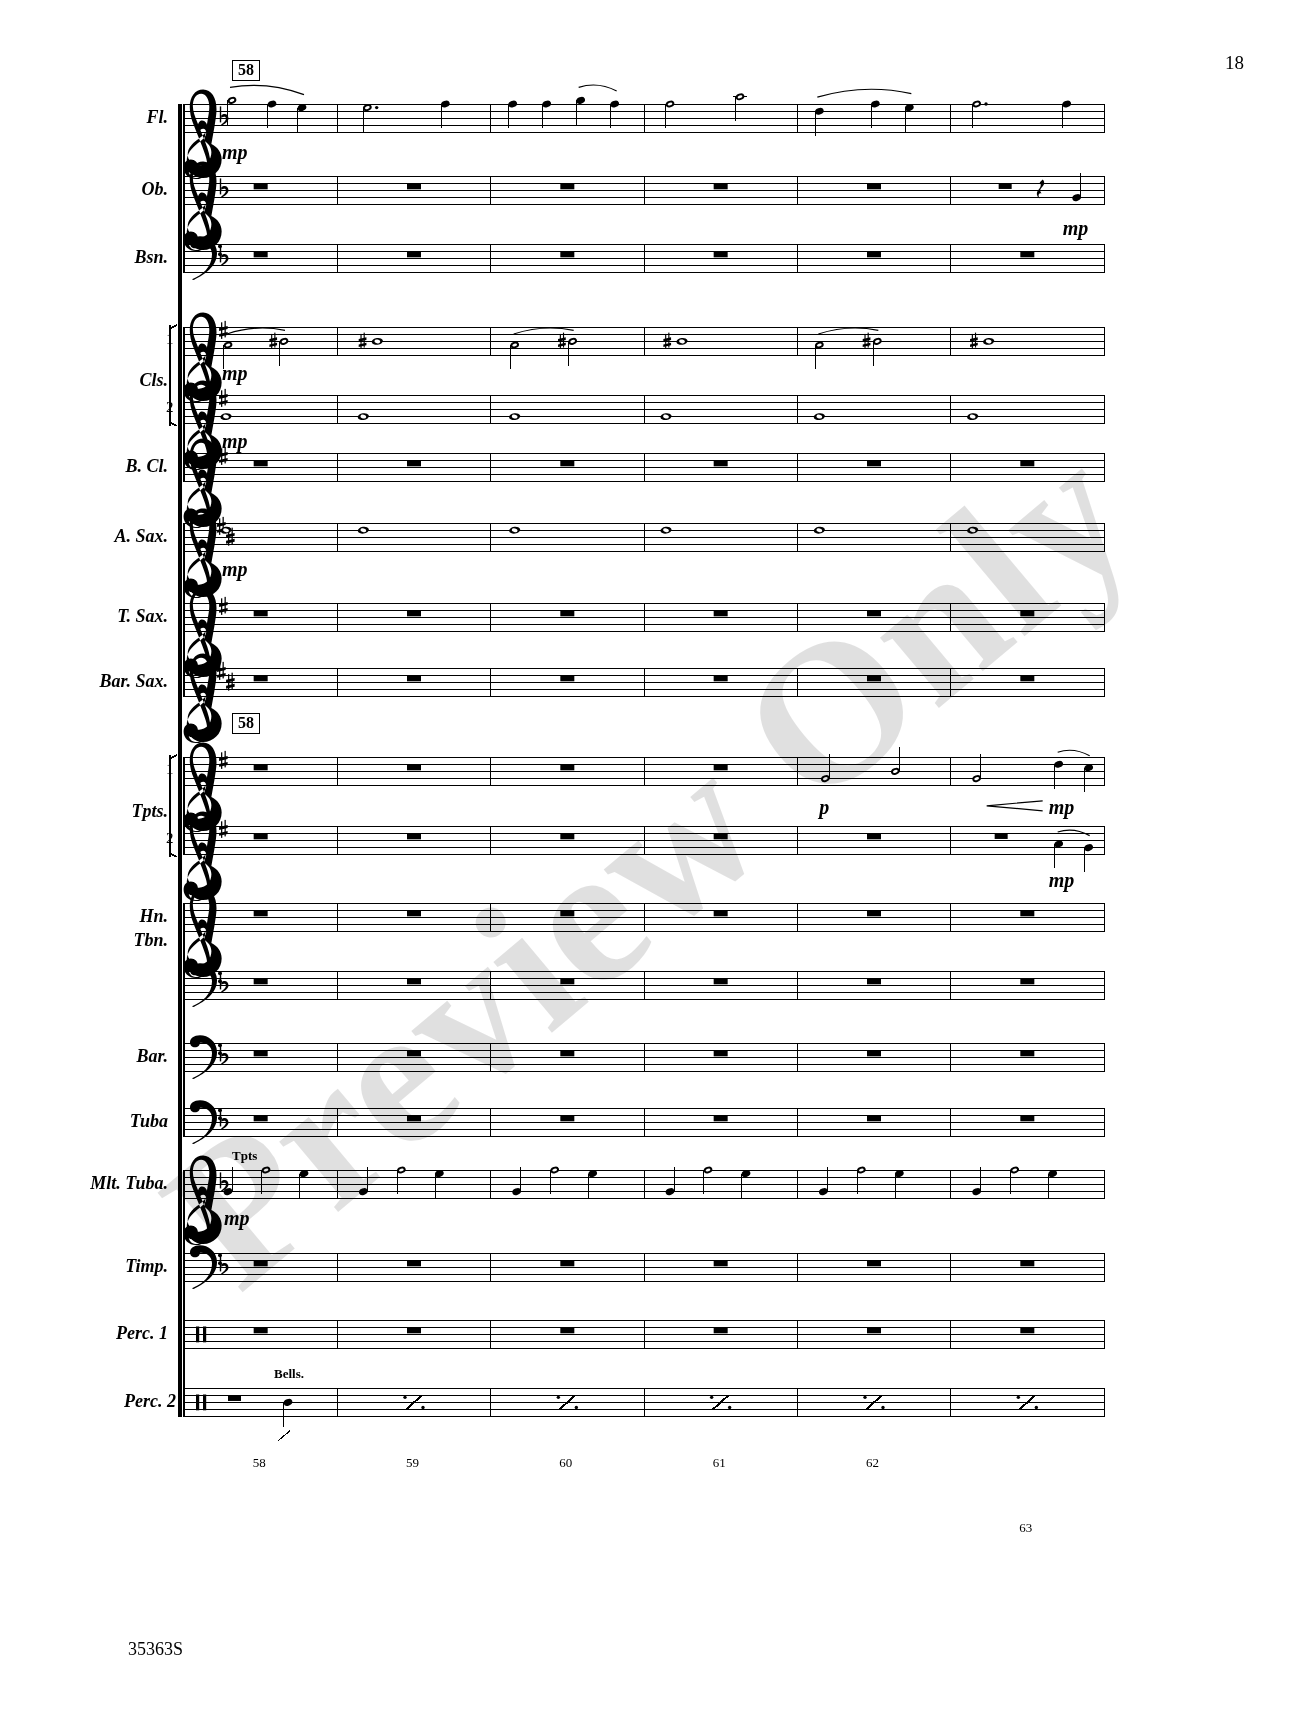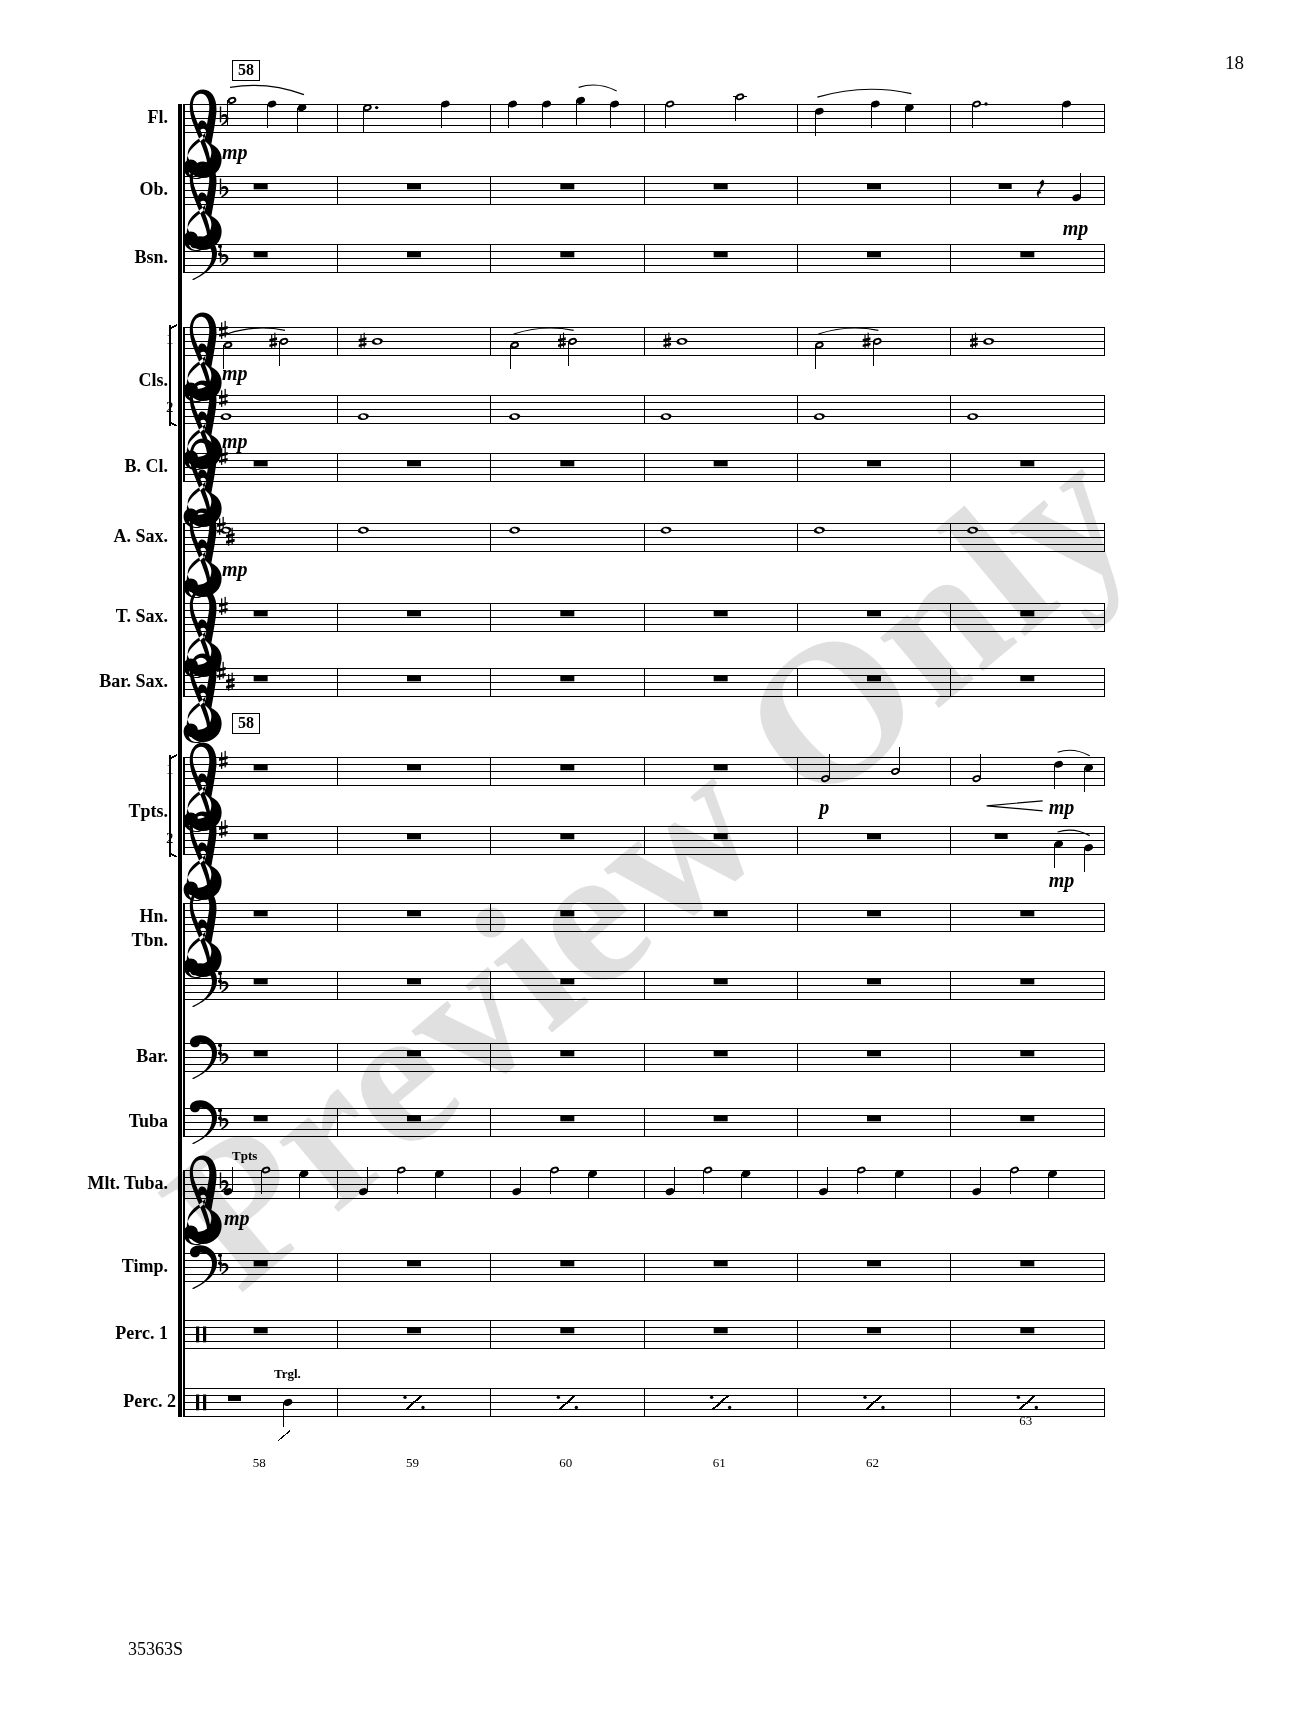--- a/index.html
+++ b/index.html
@@ -60,20 +60,21 @@
     width: 1296px; height: 1728px;
   }
 
   .stafflabel {
     position: absolute;
     font-family: "Liberation Serif", serif;
     font-weight: 700;
     font-size: 18px;
     text-align: right;
     white-space: nowrap;
+    font-style: italic;
   }
   .numlabel {
     position: absolute;
     font-family: "Liberation Serif", serif;
     font-size: 15px;
     font-weight: 400;
   }
   .rehearsal {
     position: absolute;
     border: 1.6px solid #000;
@@ -948,36 +949,36 @@
   
   <div class="rehearsal" id="rm0" style="left: 232px; top: 60px;">58</div>
   <div class="rehearsal" id="rm1" style="left: 232px; top: 713px;">58</div>
 
   
   <div class="measure-number" id="mn0" style="left: 252.667px; top: 1454.8px;">58</div>
   <div class="measure-number" id="mn1" style="left: 406px; top: 1454.8px;">59</div>
   <div class="measure-number" id="mn2" style="left: 559.333px; top: 1454.8px;">60</div>
   <div class="measure-number" id="mn3" style="left: 712.667px; top: 1454.8px;">61</div>
   <div class="measure-number" id="mn4" style="left: 866px; top: 1454.8px;">62</div>
-  <div class="measure-number" id="mn5" style="left: 1019.33px; top: 1413px; text-align: center;">63</div>
+  <div class="measure-number" id="mn5" style="left: 1019.33px; top: 1520px; text-align: center;">63</div>
 
   
   <div class="dyn" id="dy0" style="left: 222px; top: 140.8px;">mp</div>
   <div class="dyn" id="dy1" style="left: 1062.67px; top: 216.8px;">mp</div>
   <div class="dyn" id="dy2" style="left: 222px; top: 361.8px;">mp</div>
   <div class="dyn" id="dy3" style="left: 222px; top: 429.8px;">mp</div>
   <div class="dyn" id="dy4" style="left: 222px; top: 557.8px;">mp</div>
   <div class="dyn" id="dy5" style="left: 819.333px; top: 795.8px;">p</div>
   <div class="dyn" id="dy6" style="left: 1048.67px; top: 795.8px;">mp</div>
   <div class="dyn" id="dy7" style="left: 1048.67px; top: 868.8px;">mp</div>
   <div class="dyn" id="dy8" style="left: 224px; top: 1206.8px;">mp</div>
 
   
   <div class="techtext" id="tx0" style="left: 232px; top: 1148px;">Tpts</div>
-  <div class="techtext" id="tx1" style="left: 274px; top: 1366px;">Trgl.</div>
+  <div class="techtext" id="tx1" style="left: 274px; top: 1366px;">Bells.</div>
 </div>
 
 <div id="page-number">18</div>
 <div id="catalog-number">35363S</div>
 
 <div id="watermark">
   <span>Preview Only</span>
 </div>
 
 </body></html>

